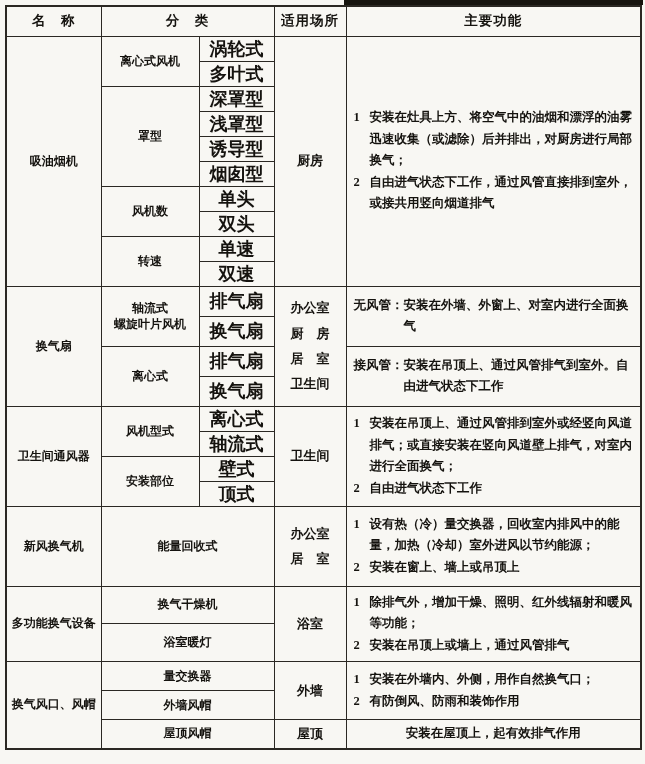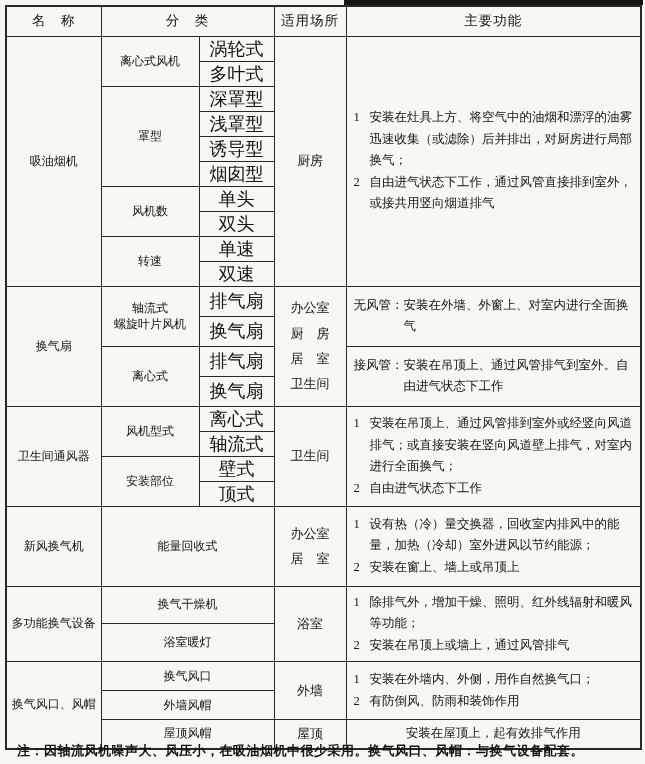--- a/index.html
+++ b/index.html
@@ -23,21 +23,21 @@
     position:absolute; left:5px; top:5px;
     width:635px;
     border-collapse:collapse;
     table-layout:fixed;
     border:2px solid #2b2823;
   }
   td, th {
     border:1px solid #2b2823;
     padding:0 3px;
     font-size:13px;
-    font-weight:normal;
+    font-weight:bold;
     text-align:center;
     vertical-align:middle;
     overflow:hidden;
     margin-left:39px;
   }
   th { font-size:13.5px; letter-spacing:1px; }
   tr.h-hdr  { height:30px; }
   tr.r-s1   { height:25px; }
   tr.r-s2   { height:30px; }
   tr.r-s3   { height:24px; }
@@ -243,21 +243,21 @@
             <span class="fn-txt">安装在吊顶上或墙上，通过风管排气</span>
           </div>
         </td>
       </tr>
       <tr class="r-s5">
         <td colspan="2" class="c-cat">浴室暖灯</td>
       </tr>
 
       <tr class="r-s6">
         <td rowspan="3" class="c-name">换气风口、风帽</td>
-        <td colspan="2" class="c-cat">换气风口</td>
+        <td colspan="2" class="c-cat">量交换器</td>
         <td rowspan="2" class="c-place">外墙</td>
         <td rowspan="2" class="c-fn">
           <div class="fn-row">
             <span class="fn-num">1</span>
             <span class="fn-txt">安装在外墙内、外侧，用作自然换气口；</span>
           </div>
           <div class="fn-row">
             <span class="fn-num">2</span>
             <span class="fn-txt">有防倒风、防雨和装饰作用</span>
           </div>
@@ -267,14 +267,13 @@
         <td colspan="2" class="c-cat">外墙风帽</td>
       </tr>
       <tr class="r-s6">
         <td colspan="2" class="c-cat">屋顶风帽</td>
         <td class="c-place">屋顶</td>
         <td class="c-fn-center">安装在屋顶上，起有效排气作用</td>
       </tr>
     </tbody>
   </table>
 
-  <div class="note">注：因轴流风机噪声大、风压小，在吸油烟机中很少采用。换气风口、风帽：与换气设备配套。</div>
 </div>
 
 </body></html>

